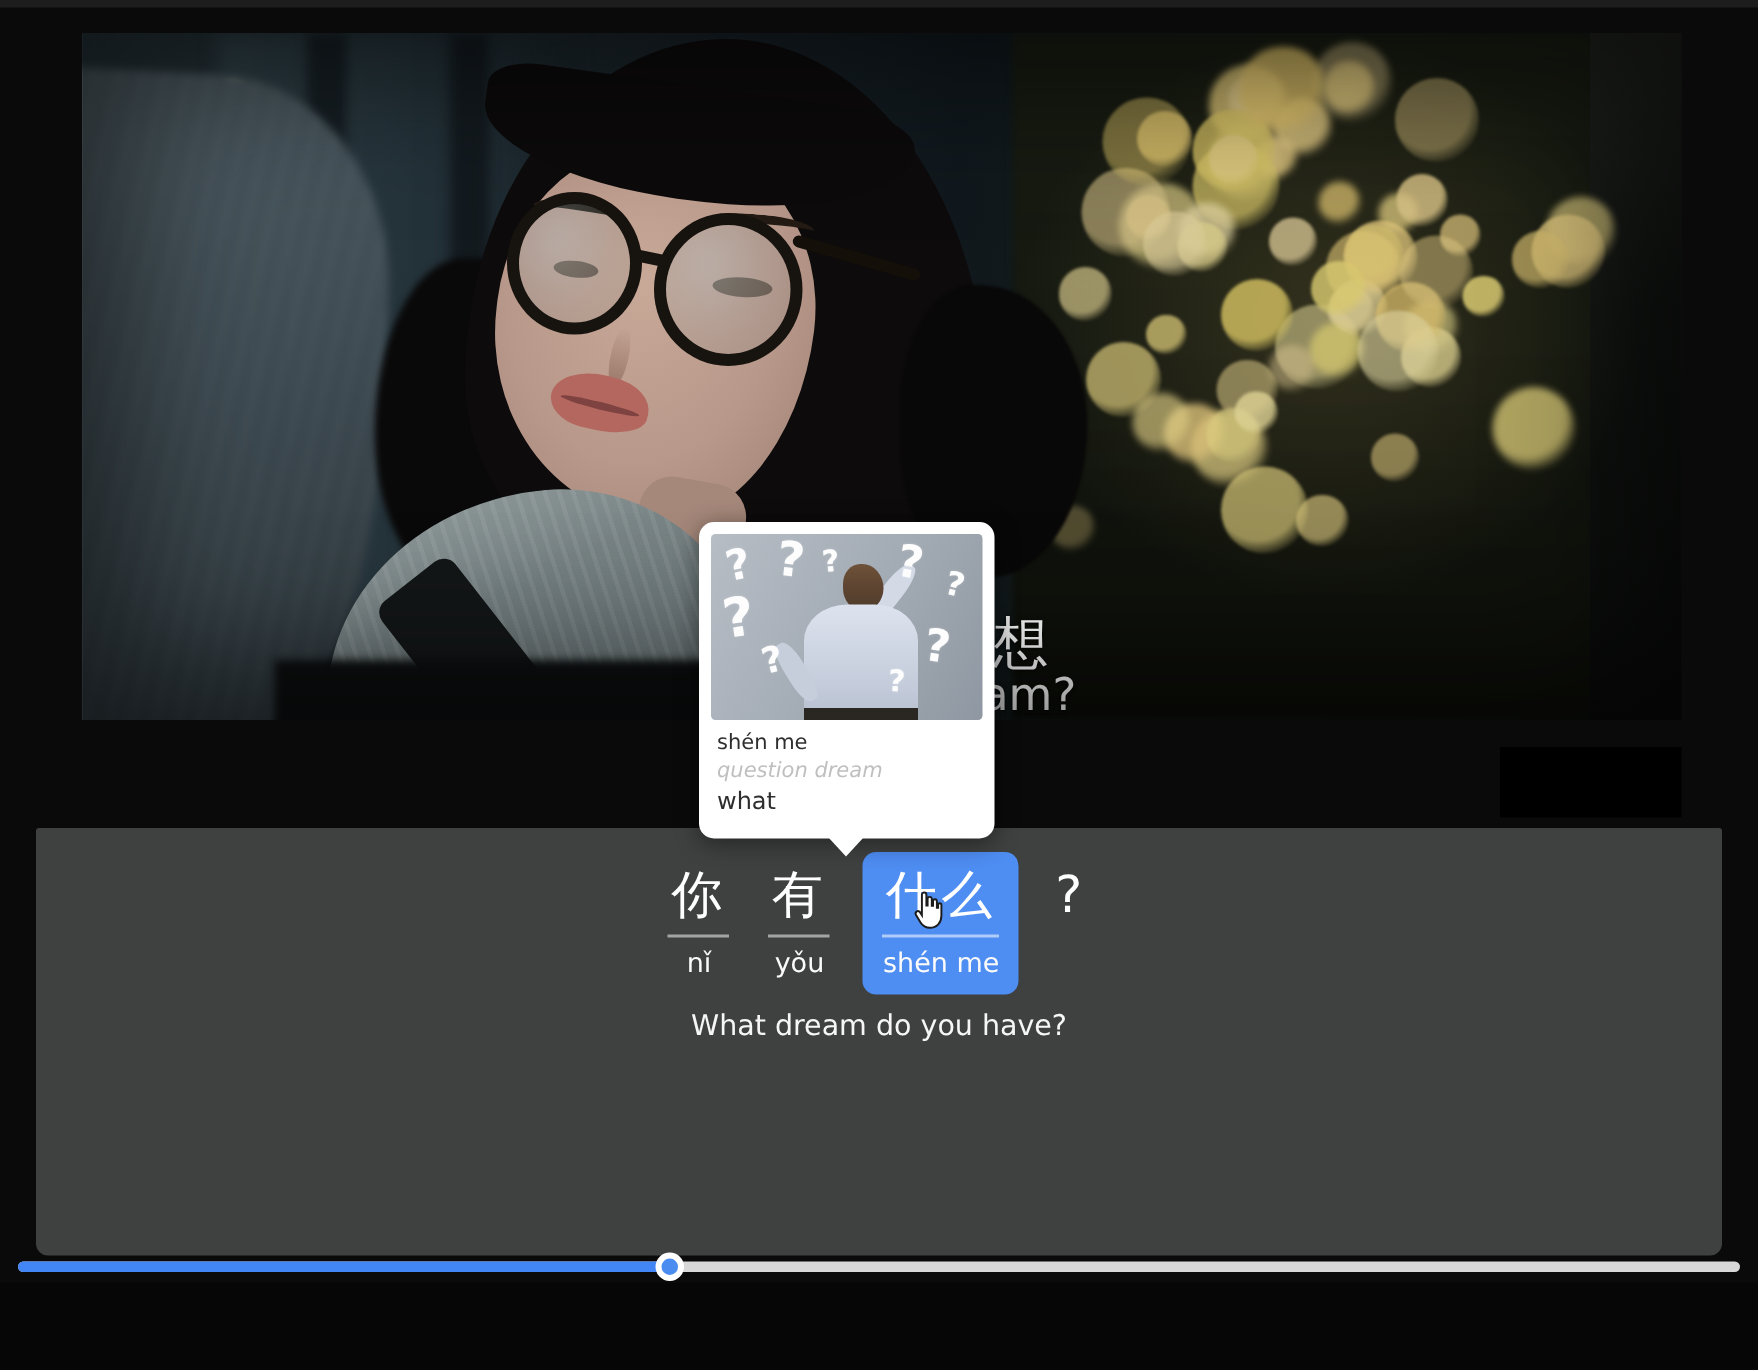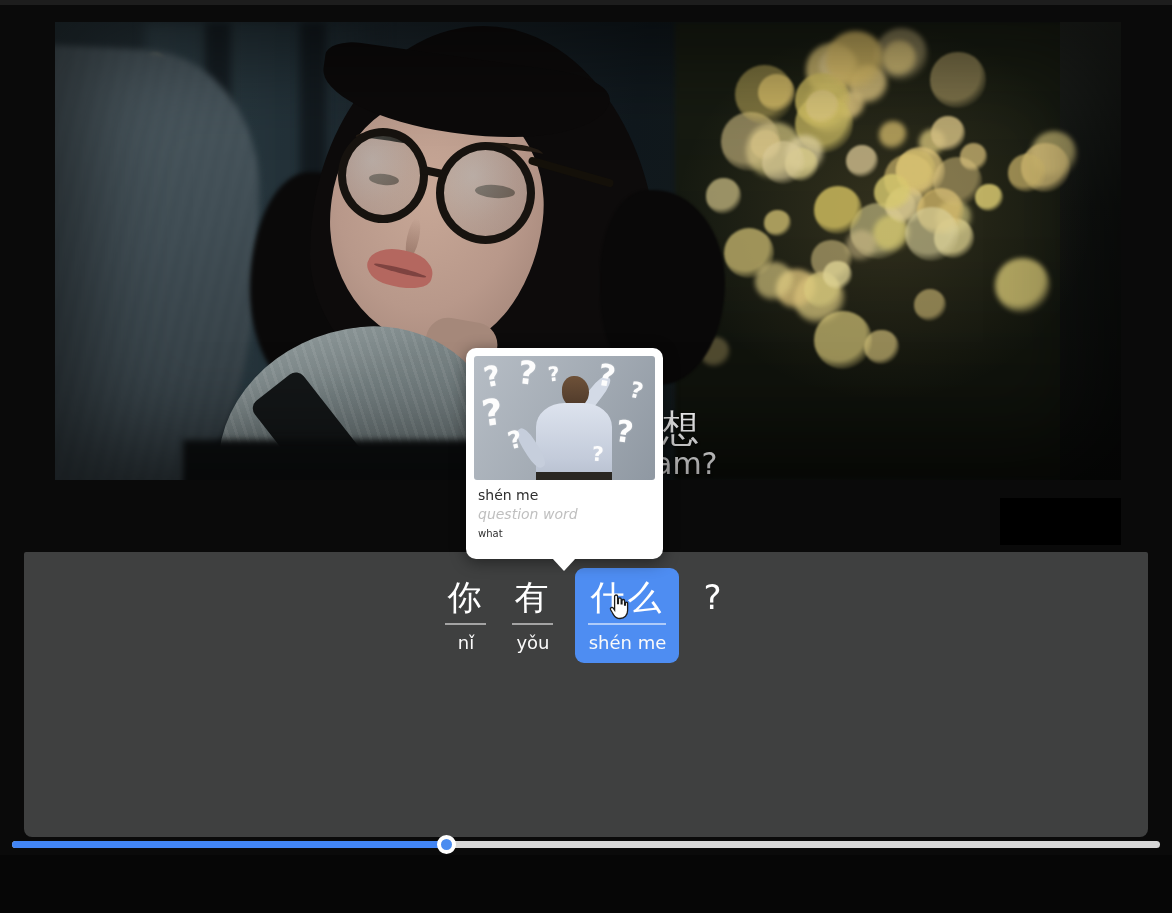--- a/index.html
+++ b/index.html
@@ -90,21 +90,21 @@
     border-radius:38% 38% 6% 6% / 30% 30% 4% 4%; }
   .pm-arm-r { position:absolute; left:112px; top:16px; width:14px; height:50px; background:#d3dae6;
     transform:rotate(38deg); border-radius:40%; }
   .pm-arm-l { position:absolute; left:50px; top:70px; width:14px; height:44px; background:#c6cedc;
     transform:rotate(-32deg); border-radius:40%; }
   .pm-belt { position:absolute; left:62px; top:116px; width:76px; height:9px; background:#2a2722; }
   .qm { position:absolute; color:#fdfdfd; font-weight:600; text-shadow:0 0 2px rgba(255,255,255,.3); }
   .popup-lines { position:absolute; left:12px; top:138px; line-height:19px; }
   .popup-pinyin { font-size:14px; color:#2e2e2e; }
   .popup-pos { font-size:14px; color:#bfbfbf; font-style:italic; }
-  .popup-def { font-size:10px; color:#2e2e2e; }
+  .popup-def { font-size:16px; color:#2e2e2e; }
   .popup-arrow { position:absolute; left:86px; top:210px; width:0; height:0;
     border-left:12px solid transparent; border-right:12px solid transparent; border-top:13px solid #fff; }
 
   
   .panel { position:absolute; left:24px; top:552px; width:1124px; height:285px; background:#3f4040;
     border-radius:2px 2px 8px 8px; z-index:2; }
   .word-row { display:flex; justify-content:center; align-items:flex-start; padding-top:16px; }
   .word { display:flex; flex-direction:column; align-items:center; margin:0 9px; padding:10px 4px 9px; border-radius:9px; position:relative; }
   .word--active { background:#4e8df2; padding:10px 13px 9px; }
   .hanzi { font-size:34px; line-height:1.12; color:#fff; letter-spacing:3px; border-bottom:2px solid transparent; padding:0 2px 7px; white-space:nowrap; }
@@ -249,21 +249,21 @@
       <span class="qm" style="left:74px;top:6px;font-size:20px;transform:rotate(-6deg)">?</span>
       <span class="qm" style="left:124px;top:2px;font-size:30px;transform:rotate(10deg)">?</span>
       <span class="qm" style="left:156px;top:22px;font-size:22px;transform:rotate(14deg)">?</span>
       <span class="qm" style="left:8px;top:36px;font-size:36px;transform:rotate(-8deg)">?</span>
       <span class="qm" style="left:34px;top:70px;font-size:24px;transform:rotate(-14deg)">?</span>
       <span class="qm" style="left:142px;top:58px;font-size:30px;transform:rotate(8deg)">?</span>
       <span class="qm" style="left:118px;top:86px;font-size:20px;transform:rotate(4deg)">?</span>
     </div>
     <div class="popup-lines">
       <div class="popup-pinyin">shén me</div>
-      <div class="popup-pos">question word</div>
+      <div class="popup-pos">question dream</div>
       <div class="popup-def">what</div>
     </div>
     <div class="popup-arrow"></div>
   </div>
 
   <div class="panel">
     <div class="word-row">
       <div class="word word--plain">
         <span class="hanzi">你</span>
         <span class="pinyin">nǐ</span>
@@ -277,20 +277,21 @@
         <span class="pinyin">shén me</span>
         <svg class="cursor-icon" viewBox="0 0 24 26">
           <path d="M8.6 2.6c0-.9.7-1.6 1.5-1.6s1.5.7 1.5 1.6v7.1h.8V5.3c0-.8.6-1.4 1.4-1.4.8 0 1.4.6 1.4 1.4v4.6h.8V6.8c0-.7.6-1.3 1.3-1.3.7 0 1.3.6 1.3 1.3v4.4h.8V9.3c0-.6.5-1.1 1.1-1.1.6 0 1.1.5 1.1 1.1v7.2c0 4.6-3 8-7.6 8-3.2 0-5-1.4-6.4-3.7l-3-5c-.4-.8-.2-1.7.6-2.2.7-.4 1.6-.2 2.1.5l1.3 2V2.6z" fill="#fff" stroke="#1c1c1c" stroke-width="1.3"></path>
         </svg>
       </div>
       <div class="word word--punct">
         <span class="hanzi">?</span>
         <span class="pinyin"></span>
       </div>
     </div>
+    <div class="translation">What dream do you have?</div>
   </div>
 
   <div class="progress-track">
     <div class="progress-fill" id="progress-fill" style="width: 37.8%;"></div>
     <div class="progress-handle" id="progress-handle" style="left: calc(37.8% - 9px);"></div>
   </div>
 
   <div class="control-bar">
     
     

